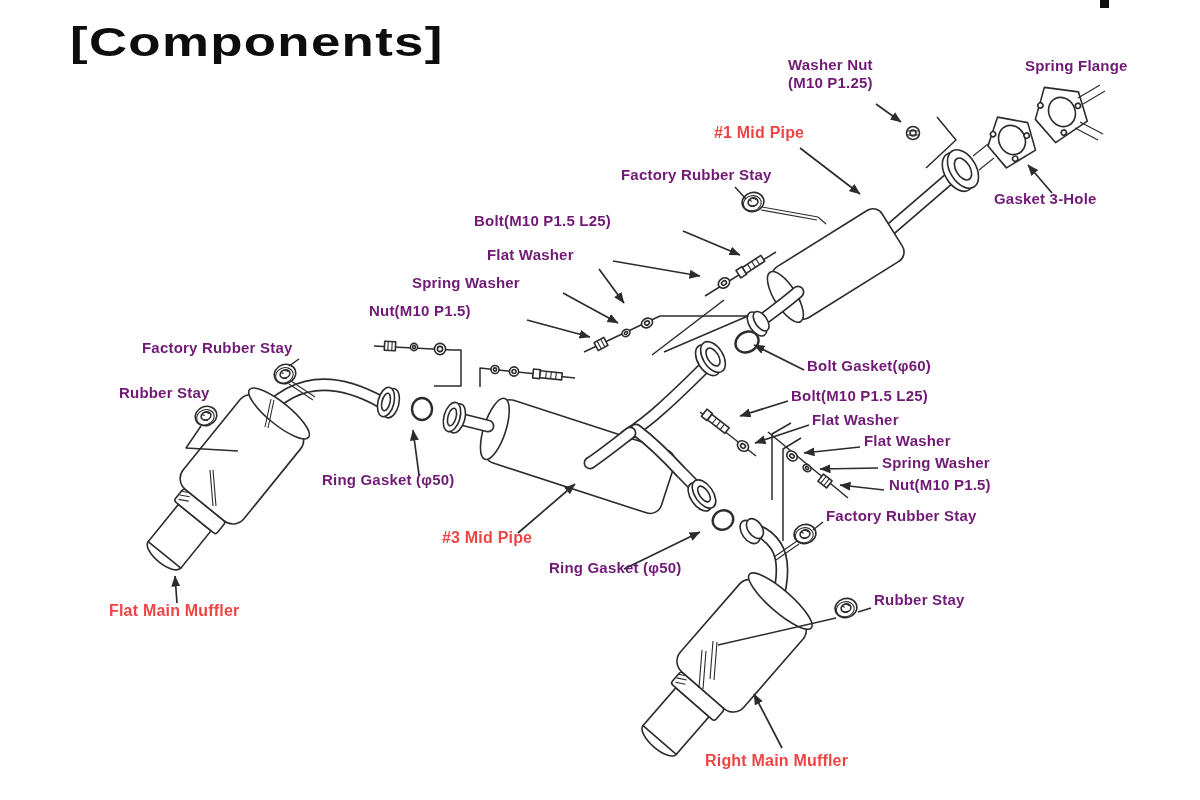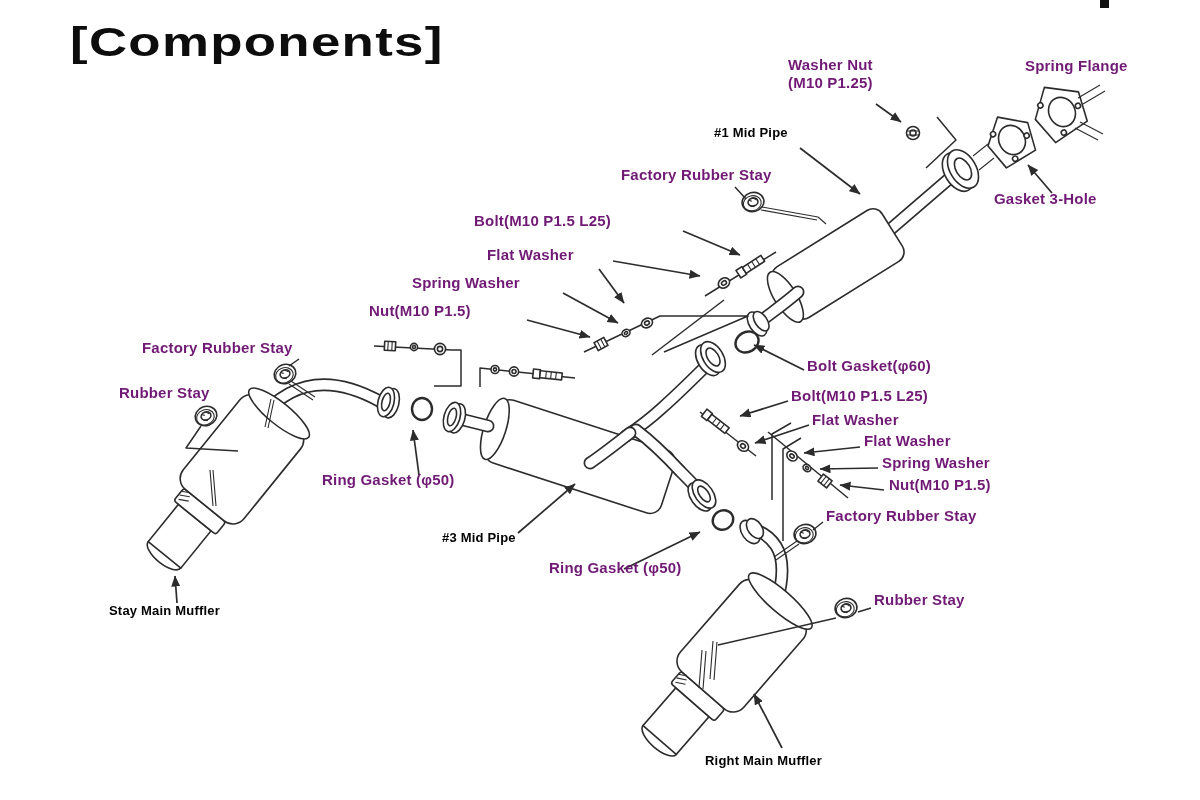--- a/index.html
+++ b/index.html
@@ -3,21 +3,21 @@
 <meta charset="utf-8">
 <style>
   html,body{margin:0;padding:0;background:#fff;}
   .stage{position:relative;width:1128px;height:800px;background:#ffffff;overflow:hidden;
          font-family:"Liberation Sans", sans-serif;}
   .stage svg{position:absolute;left:0;top:0;}
   .title{position:absolute;left:70px;top:20px;color:#0d0d0d;font-size:40px;font-weight:800;
          letter-spacing:1px;transform:scaleX(1.32);transform-origin:left top;white-space:nowrap;}
   .lbl{position:absolute;color:#701a75;font-size:15px;font-weight:700;white-space:nowrap;
        letter-spacing:0.2px;line-height:18px;}
-  .lbl.big{font-size:13px;font-weight:800;color:#000000;}
+  .lbl.big{font-size:16px;font-weight:800;color:#ef4444;}
   .frag{position:absolute;left:1100px;top:0;width:9px;height:8px;background:#111;}
   
   .ln{stroke:#2c2c2c;stroke-width:1.5;fill:none;stroke-linejoin:round;}
   .thin{stroke:#2c2c2c;stroke-width:1.1;fill:none;}
   .part{stroke:#2c2c2c;stroke-width:1.6;fill:#fff;stroke-linejoin:round;}
   .ring{stroke:#2c2c2c;stroke-width:2.4;fill:#fff;}
   .po{stroke:#2c2c2c;stroke-width:13;fill:none;stroke-linecap:round;}
   .pi{stroke:#fff;stroke-width:9.6;fill:none;stroke-linecap:round;}
   .arrow{stroke:#2c2c2c;stroke-width:1.7;fill:none;marker-end:url(#ah);}
 </style>
@@ -337,16 +337,16 @@
   <div class="lbl" style="left:791px;top:387px;">Bolt(M10 P1.5 L25)</div>
   <div class="lbl" style="left:812px;top:411px;">Flat Washer</div>
   <div class="lbl" style="left:864px;top:432px;">Flat Washer</div>
   <div class="lbl" style="left:882px;top:454px;">Spring Washer</div>
   <div class="lbl" style="left:889px;top:476px;">Nut(M10 P1.5)</div>
   <div class="lbl" style="left:826px;top:507px;">Factory Rubber Stay</div>
   <div class="lbl" style="left:322px;top:471px;">Ring Gasket (φ50)</div>
   <div class="lbl big" style="left:442px;top:529px;">#3 Mid Pipe</div>
   <div class="lbl" style="left:549px;top:559px;">Ring Gasket (φ50)</div>
   <div class="lbl" style="left:874px;top:591px;">Rubber Stay</div>
-  <div class="lbl big" style="left:109px;top:602px;">Stay Main Muffler</div>
+  <div class="lbl big" style="left:109px;top:602px;">Flat Main Muffler</div>
   <div class="lbl big" style="left:705px;top:752px;">Right Main Muffler</div>
 
 </div>
 
 </body></html>

